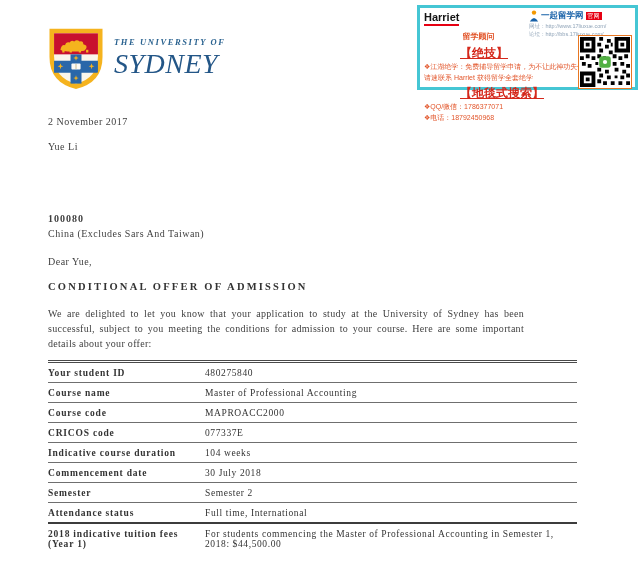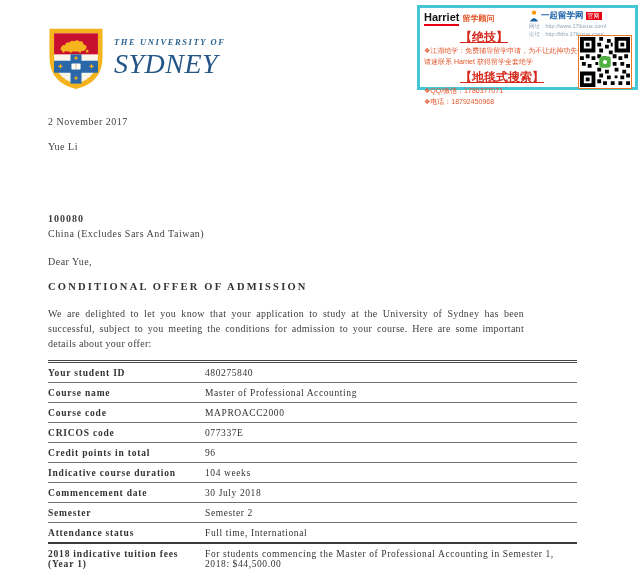--- a/index.html
+++ b/index.html
@@ -11,21 +11,21 @@
   .wordmark{position:absolute;left:114px;top:38px;line-height:1;font-style:italic;}
   .wordmark-top{font-size:8.5px;letter-spacing:1.6px;font-weight:600;color:#2b6390;}
   .wordmark-main{font-size:28px;letter-spacing:0.5px;color:#235687;margin-top:3px;font-weight:500;}
 
   
   .ad{position:absolute;left:417px;top:5px;width:221px;height:85px;border:3px solid #45c6d4;
       border-radius:0;background:#fff;box-sizing:border-box;font-family:"Liberation Sans","DejaVu Sans",sans-serif;}
   .ad-inner{position:relative;width:100%;height:100%;padding:3px 4px;box-sizing:border-box;}
   .brand-row{display:flex;align-items:flex-start;}
   .brand{font-weight:bold;font-size:11px;color:#151515;border-bottom:2px solid #e60012;padding-bottom:1px;}
-  .brand-tag{color:#e2552a;font-size:8px;font-weight:bold;margin-left:3px;margin-top:2px;}
+  .brand-tag{color:#e2552a;font-size:8px;font-weight:bold;margin-left:3px;margin-top:20px;}
   .site{position:absolute;right:14px;top:2px;width:92px;}
   .site-row{display:flex;align-items:center;gap:2px;}
   .site-name{color:#1660a8;font-weight:bold;font-size:8.5px;white-space:nowrap;}
   .site-badge{background:#e60012;color:#fff;font-size:6px;padding:0 2px;line-height:8px;white-space:nowrap;}
   .site-url{font-size:5.5px;color:#90a4b8;line-height:1.5;white-space:nowrap;}
   .ad-lines{margin-top:2px;width:160px;}
   .ad-line{font-size:7px;color:#e2552a;line-height:1.55;white-space:nowrap;}
   .ad-heading{font-size:12px;color:#d5281b;font-weight:bold;text-decoration:underline;line-height:1.5;white-space:nowrap;margin-left:36px;}
   .qr{position:absolute;right:3px;top:27px;width:50px;height:50px;border:1px solid #e87722;background:#fff;padding:1px;}
 
@@ -140,24 +140,20 @@
       </tr>
         <tr>
         <td class="lbl">Course code</td>
         <td class="val">MAPROACC2000</td>
       </tr>
         <tr>
         <td class="lbl">CRICOS code</td>
         <td class="val">077337E</td>
       </tr>
         <tr>
-        <td class="lbl">Credit points in total</td>
-        <td class="val">96</td>
-      </tr>
-        <tr>
         <td class="lbl">Indicative course duration</td>
         <td class="val">104 weeks</td>
       </tr>
         <tr>
         <td class="lbl">Commencement date</td>
         <td class="val">30 July 2018</td>
       </tr>
         <tr>
         <td class="lbl">Semester</td>
         <td class="val">Semester 2</td>

